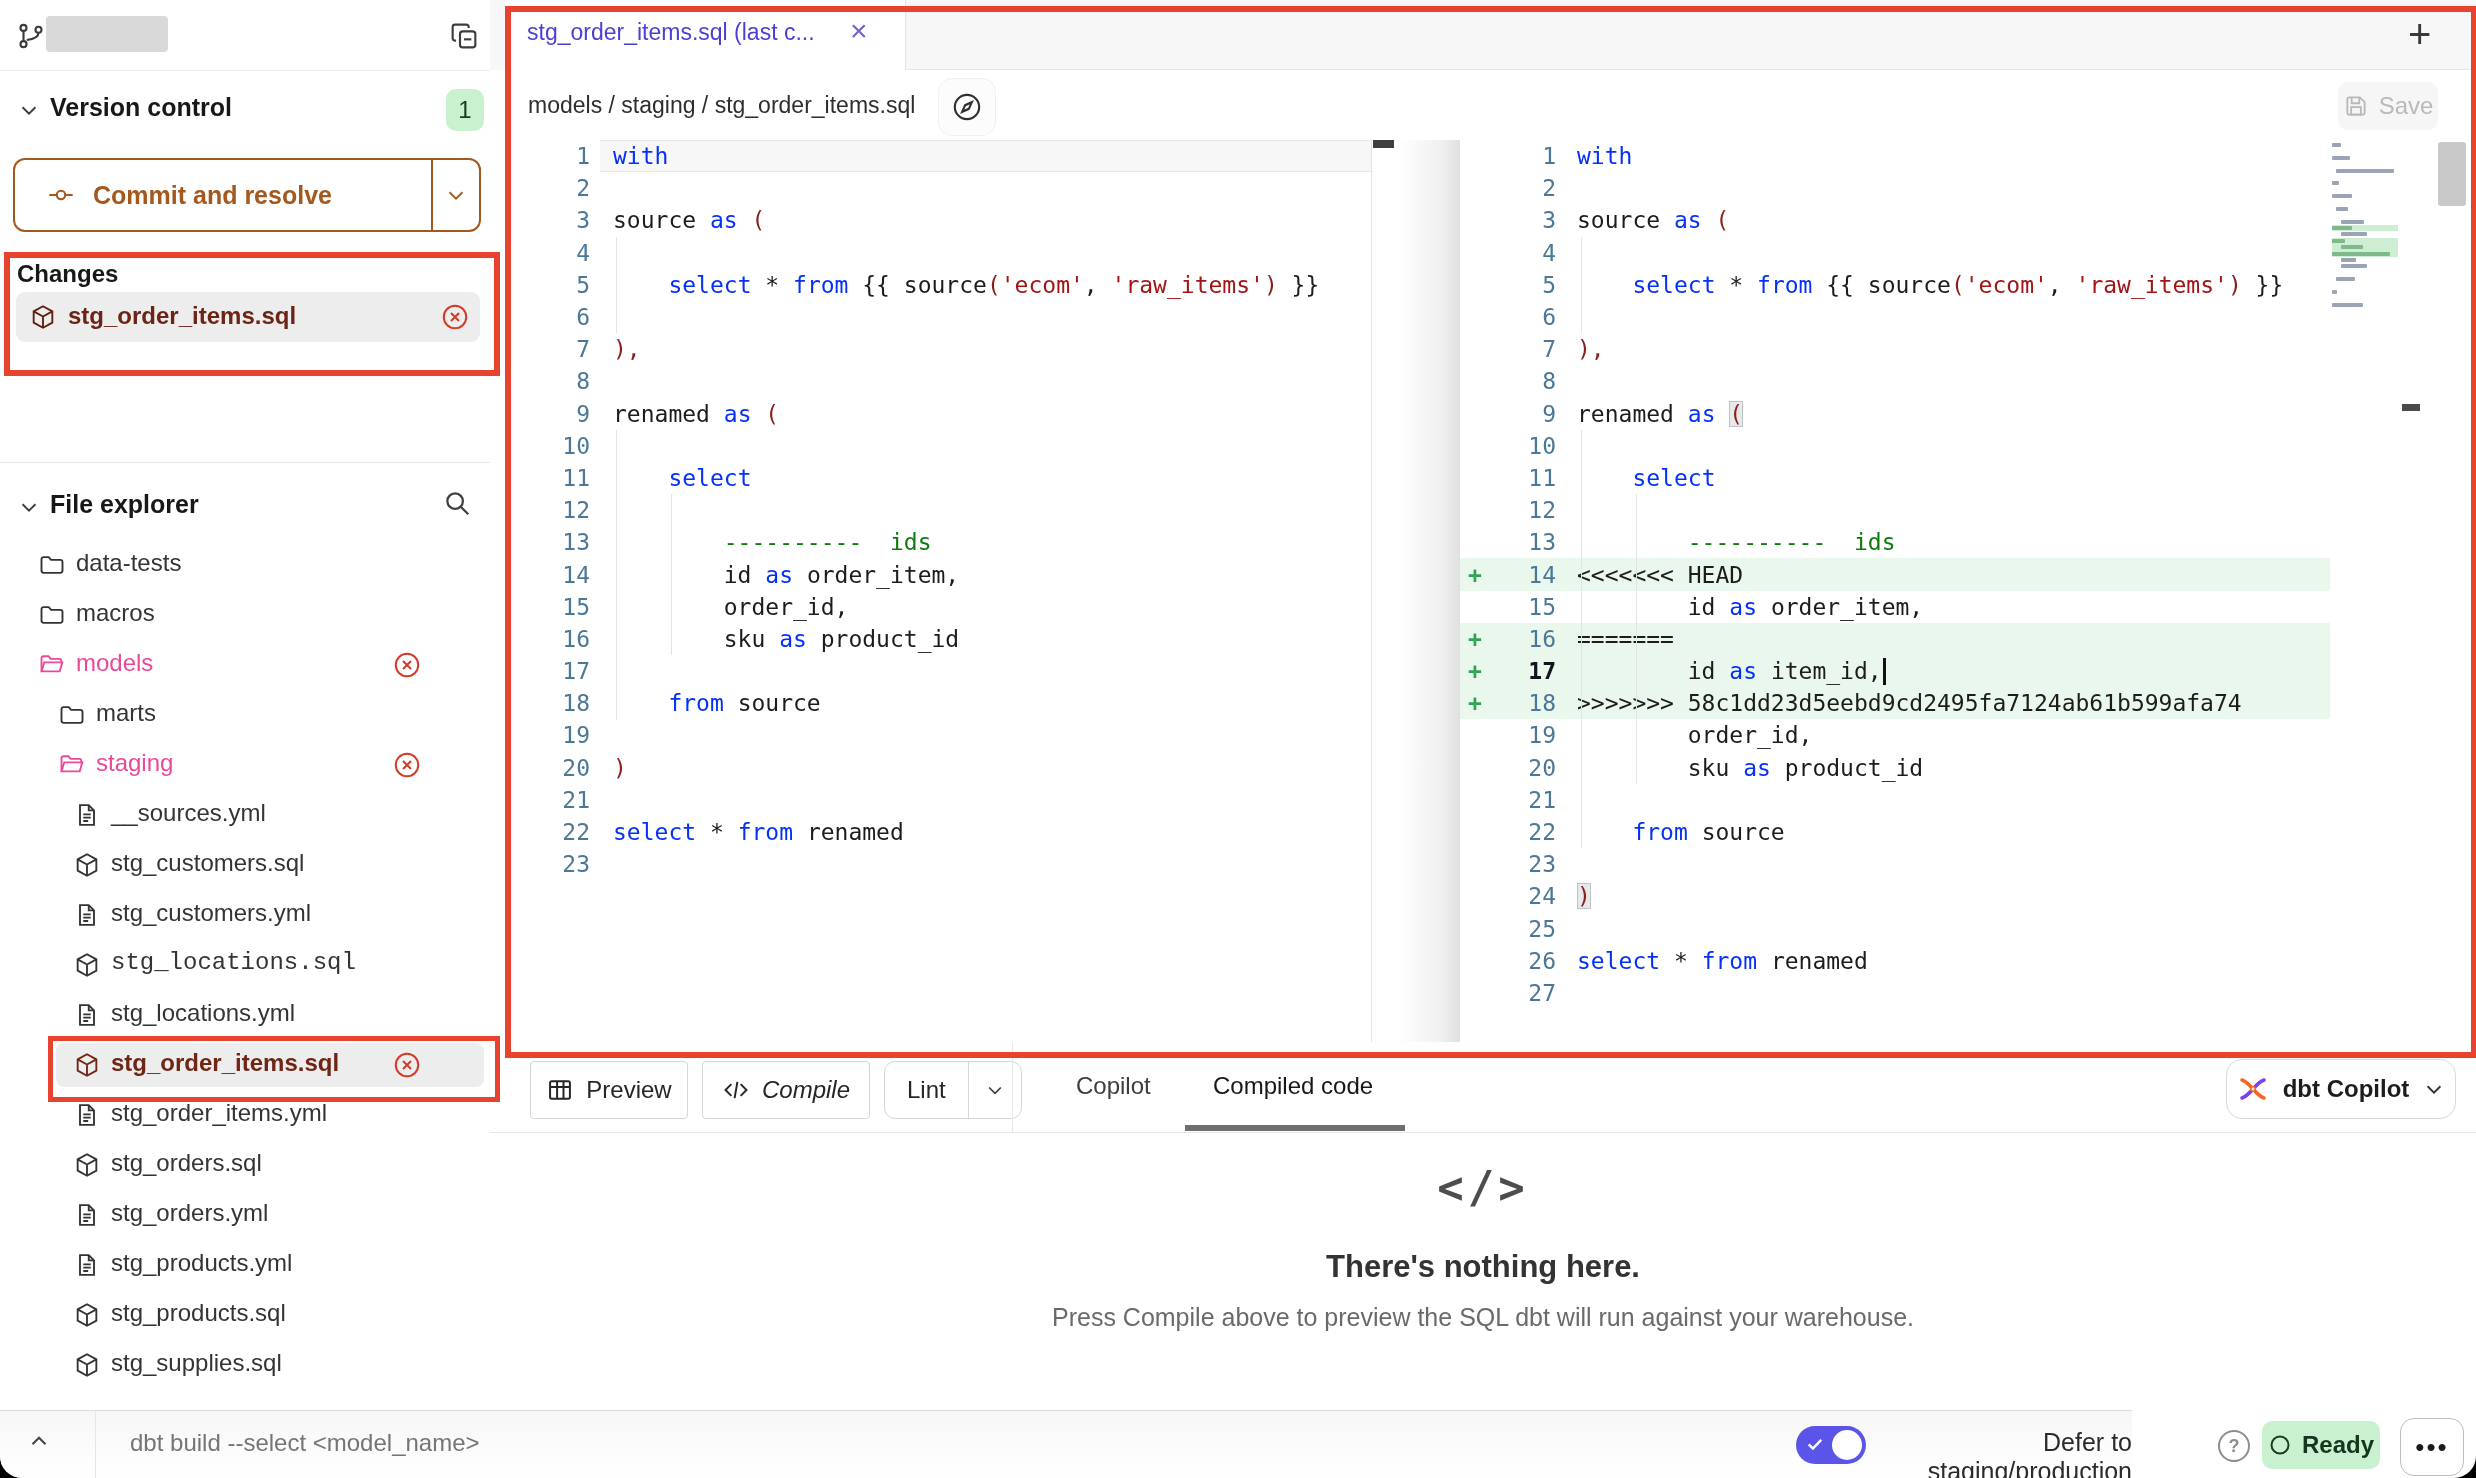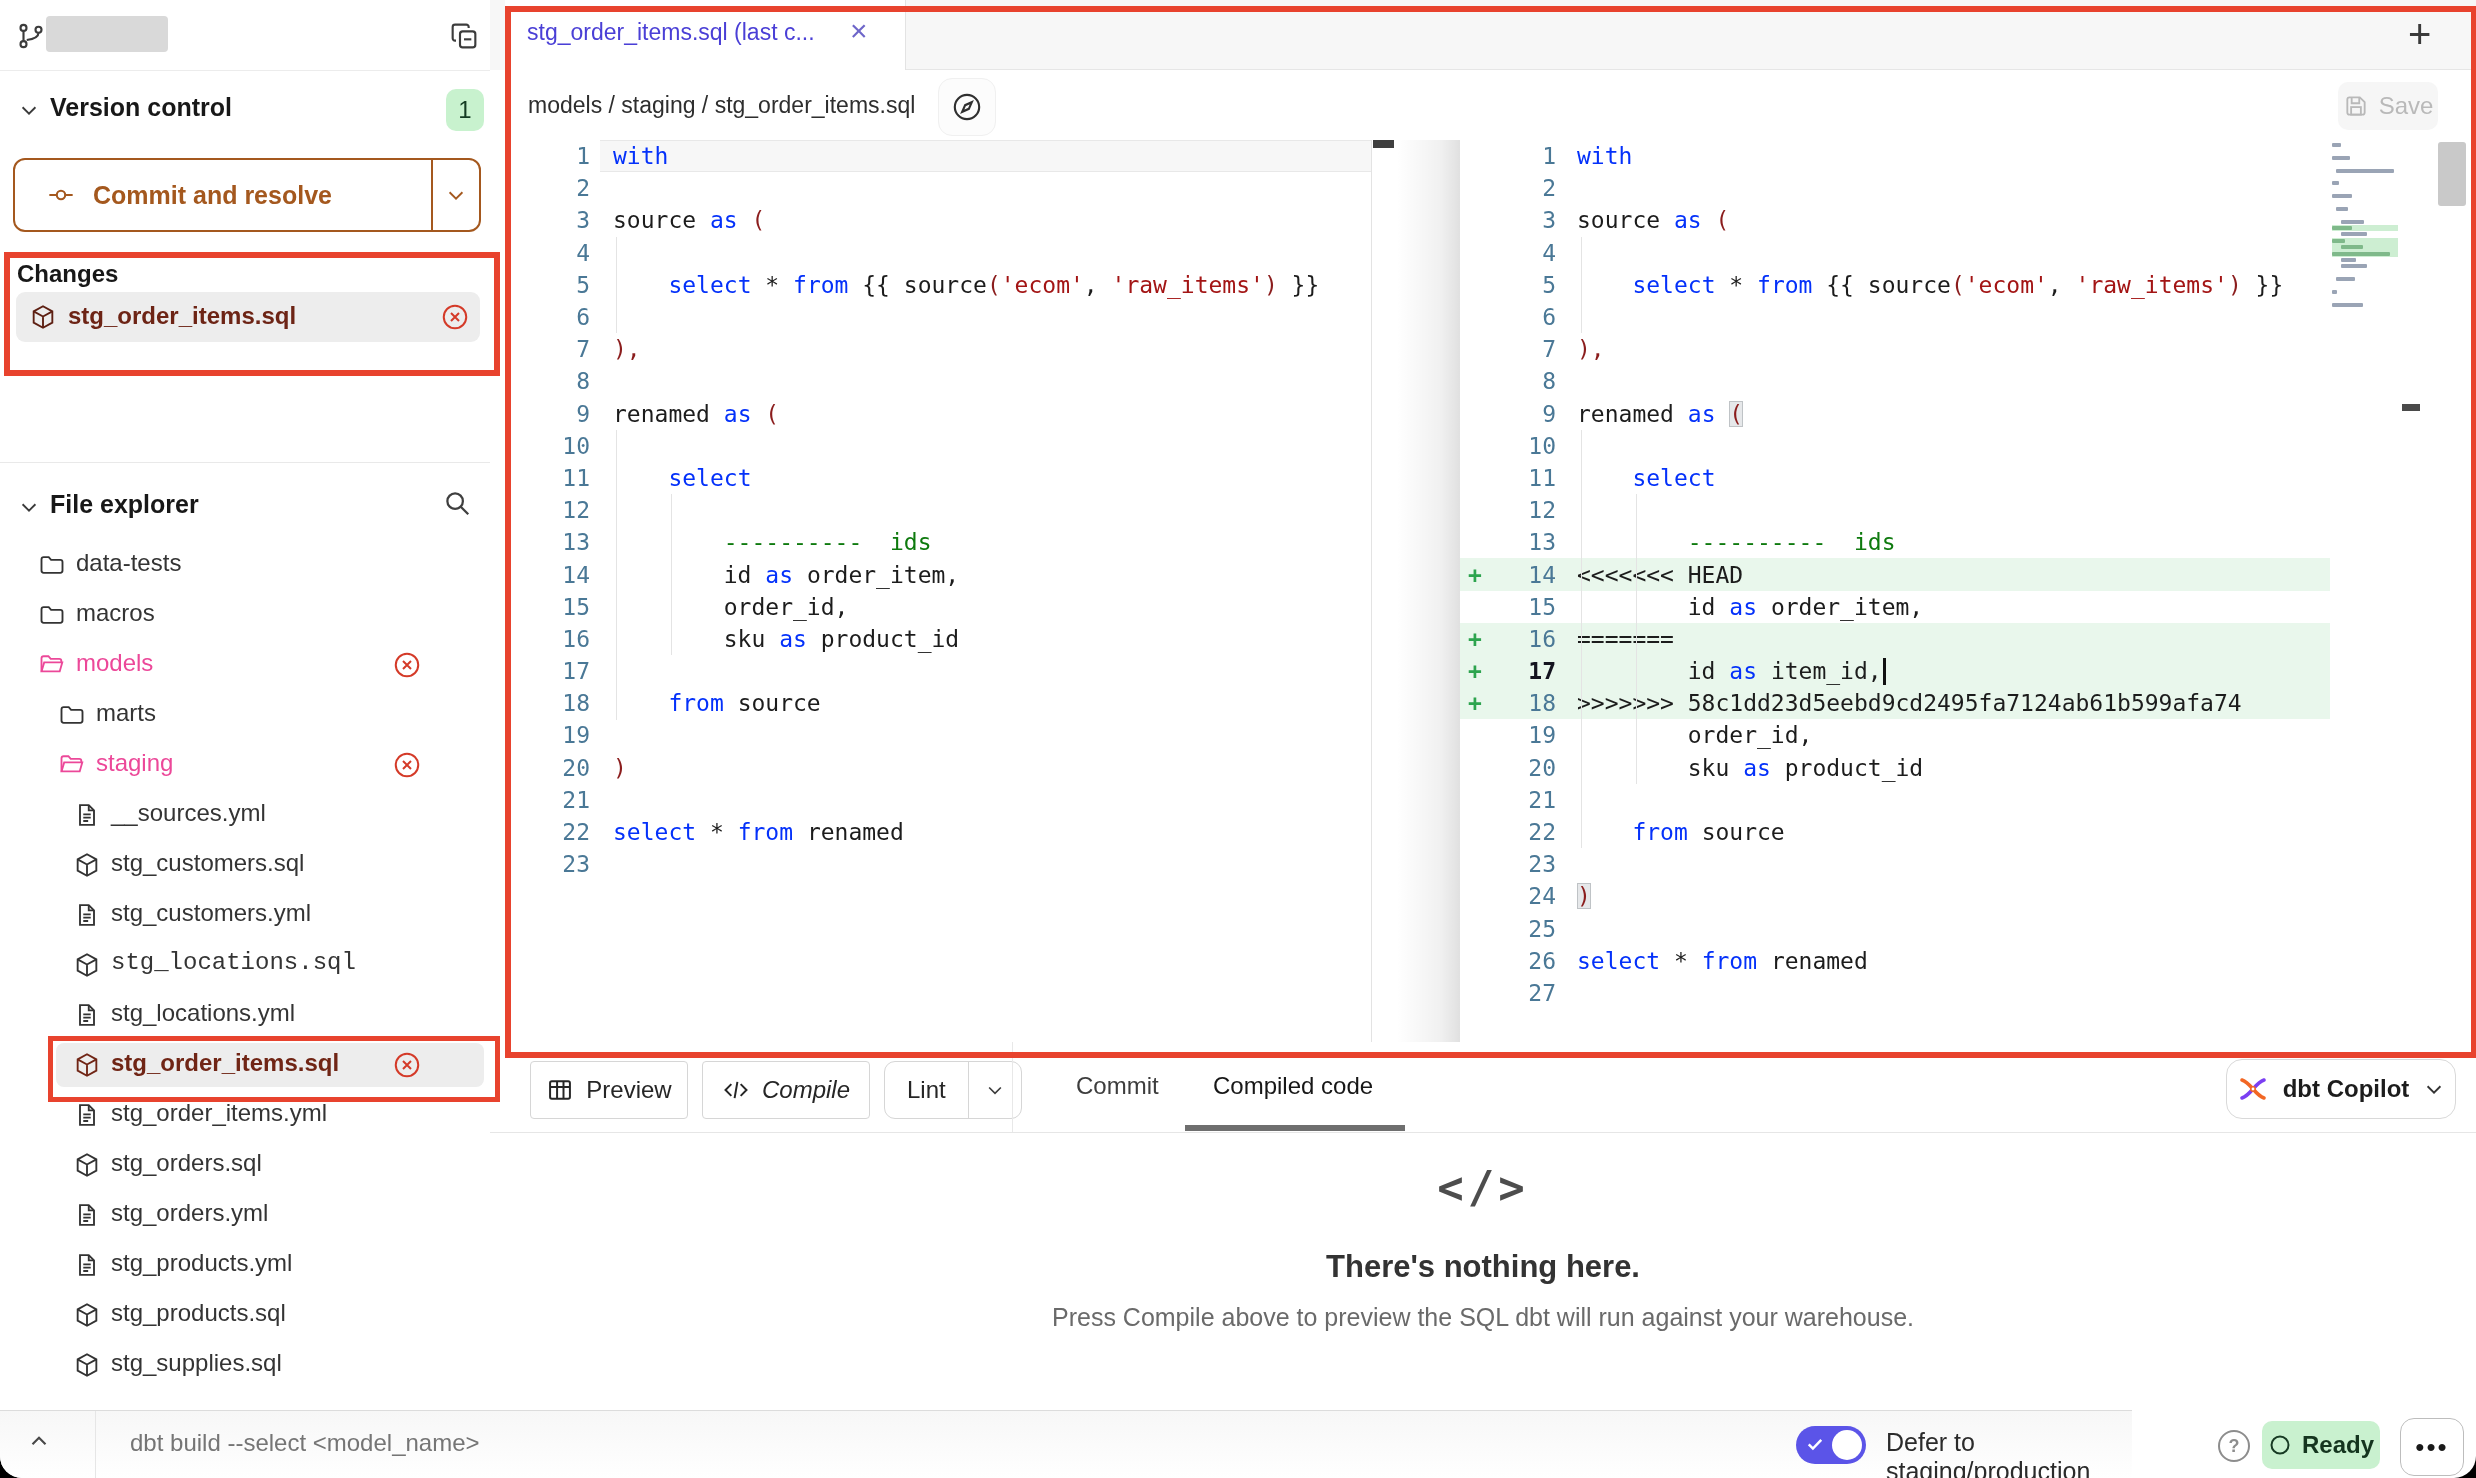--- a/index.html
+++ b/index.html
@@ -103,21 +103,21 @@
   #copilot-btn{position:absolute;left:1736px;top:17px;width:228px;height:58px;border:1px solid #d9d9d9;border-radius:16px;
                background:#fff;display:flex;align-items:center;justify-content:center;gap:14px;cursor:pointer;}
   #copilot-label{font-size:24px;font-weight:600;color:#1c1c1c;}
   #empty-state{position:absolute;left:0;top:120px;width:1986px;text-align:center;}
   #empty-icon{font-family:"DejaVu Sans Mono",monospace;font-size:44px;font-weight:600;color:#4d4d4d;letter-spacing:4px;}
   #empty-title{margin-top:36px;font-size:31px;font-weight:700;color:#333;}
   #empty-sub{margin-top:18px;font-size:25px;color:#6a6a6a;}
 
   
   #statusbar{position:absolute;left:0;top:1410px;width:2132px;height:68px;border-top:1px solid #dcdcdc;
-             background:linear-gradient(#f7f7f7,#ffffff);}
+             background:linear-gradient(#f7f7f7,#ffffff);text-align:right;}
   #collapse-chevron{position:absolute;left:26px;top:18px;color:#4a4a4a;cursor:pointer;}
   #cmd-vdiv{position:absolute;left:95px;top:0;width:1px;height:68px;background:#e6e6e6;}
   #cmd-text{position:absolute;left:130px;top:18px;font-size:24px;color:#757575;}
   #defer-toggle{position:absolute;left:1796px;top:15px;width:70px;height:38px;border-radius:19px;background:#5b54e8;cursor:pointer;}
   #defer-toggle .knob{position:absolute;right:4px;top:4px;width:30px;height:30px;border-radius:50%;background:#fff;}
   #defer-toggle .check{position:absolute;left:9px;top:8px;color:#fff;}
   #defer-label{position:absolute;left:1886px;top:17px;font-size:25px;color:#2b2b2b;}
   #help-icon{position:absolute;left:2218px;top:19px;width:28px;height:28px;border:2px solid #8d8d8d;border-radius:50%;
              color:#8d8d8d;font-size:18px;font-weight:700;display:flex;align-items:center;justify-content:center;}
   #ready-pill{position:absolute;left:2262px;top:10px;width:118px;height:48px;background:#c9f1cf;border-radius:10px;
@@ -754,21 +754,21 @@
       <div id="lint-main">
         <span>Lint</span>
       </div>
       <div id="lint-arrow">
         <svg width="20" height="20" viewBox="0 0 24 24" fill="none" stroke="currentColor" stroke-width="2">
             <path d="M5 9l7 7 7-7"></path>
           </svg>
       </div>
     </div>
     <div id="tool-vdiv"></div>
-    <div class="res-tab" id="tab-results">Commit</div>
+    <div class="res-tab" id="tab-results">Copilot</div>
     <div class="res-tab" id="tab-compiled">Compiled code</div>
     <div id="compiled-underline"></div>
     <div id="toolbar-divider"></div>
     <div id="copilot-btn">
       <span>
         <svg width="32" height="32" viewBox="0 0 32 32" fill="none" stroke-linecap="round">
           <path d="M5 7c9 3 13 15 22 18" stroke="#f26724" stroke-width="3.6"></path>
           <path d="M27 7c-9 3-13 15-22 18" stroke="#7b3ff2" stroke-width="3.6"></path>
           <circle cx="16" cy="16" r="2.2" fill="#fff" stroke="#f26724" stroke-width="1.6"></circle>
         </svg>

